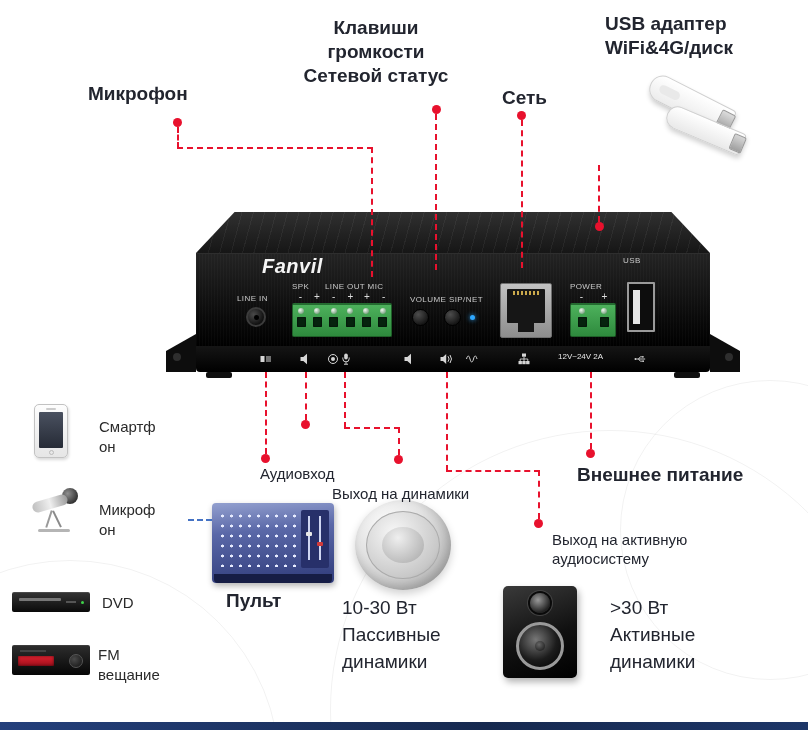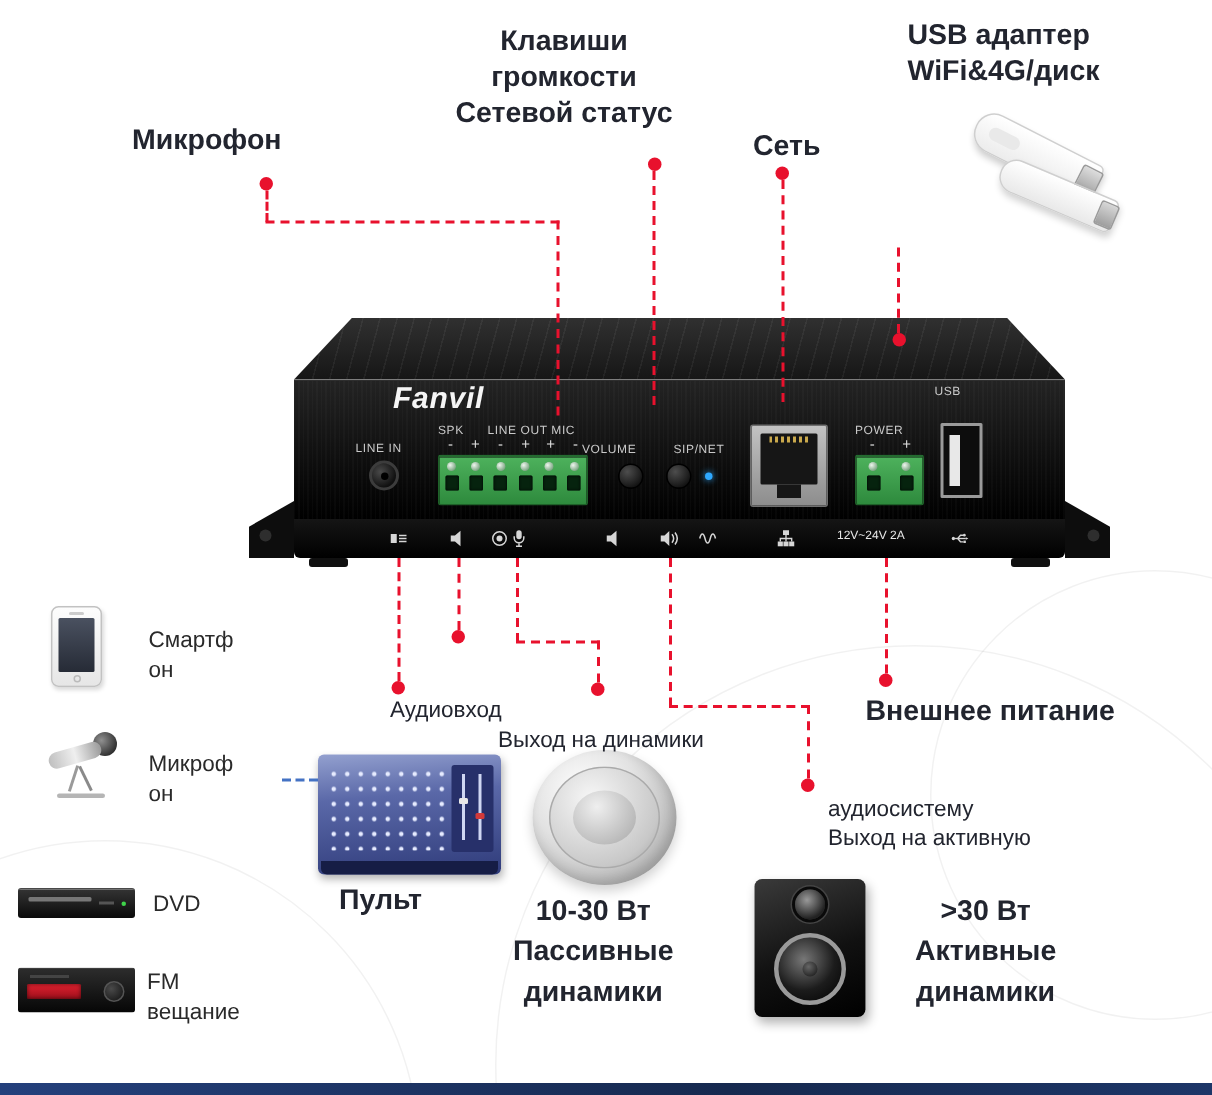--- a/index.html
+++ b/index.html
@@ -2,21 +2,21 @@
 <html><head>
 <meta charset="utf-8">
 <style>
   * { margin:0; padding:0; box-sizing:border-box; }
   html,body { background:#fff; }
   body { font-family:"Liberation Sans", sans-serif; }
   .stage { position:relative; width:808px; height:730px; background:#fff; overflow:hidden; }
   .abs { position:absolute; }
   .callout { position:absolute; color:#22252f; font-weight:700; font-size:19px; line-height:24px; white-space:nowrap; z-index:7; }
   .note { position:absolute; color:#22252f; font-size:15px; line-height:19px; white-space:nowrap; z-index:7; }
-  .bigblk { position:absolute; color:#22252f; font-weight:700; font-size:19px; line-height:27px; white-space:nowrap; z-index:7;text-align:center; }
+  .bigblk { position:absolute; color:#22252f; font-weight:400; font-size:19px; line-height:27px; white-space:nowrap; z-index:7; }
   .dot { position:absolute; width:9px; height:9px; border-radius:50%; background:#e8112d; z-index:8; }
   .dv { position:absolute; width:0; border-left:2px dashed #e8112d; z-index:6; }
   .dh { position:absolute; height:0; border-top:2px dashed #e8112d; z-index:6; }
   .bh { position:absolute; height:0; border-top:2px dashed #4472c4; z-index:6; }
   .arc { position:absolute; border:1px solid rgba(0,0,0,0.055); border-radius:50%; z-index:0; }
   .ptxt { position:absolute; color:#c9c9c9; font-size:8px; letter-spacing:.4px; white-space:nowrap; z-index:5; }
   .pol { position:absolute; display:flex; color:#ddd; font-size:10px; z-index:5; }
   .pol span { flex:1; text-align:center; line-height:10px; }
   .term { position:absolute; display:flex; background:linear-gradient(180deg,#4db15c,#2e8a3d); border-radius:2px; border:1px solid #1f6129; border-top:2px solid #246b30; z-index:5; }
   .cell { flex:1; display:flex; flex-direction:column; align-items:center; }
@@ -145,21 +145,21 @@
     <div class="cell">
         <div class="screw"></div>
         <div class="hole"></div>
       </div>
     <div class="cell">
         <div class="screw"></div>
         <div class="hole"></div>
       </div>
   </div>
 
-  <div class="ptxt" style="left:388px;top:295px;">VOLUME</div>
+  <div class="ptxt" style="left:410px;top:295px;">VOLUME</div>
   <div class="ptxt" style="left:449px;top:295px;">SIP/NET</div>
   <div class="abs" style="left:412px;top:309px;width:17px;height:17px;border-radius:50%;z-index:5;background:radial-gradient(circle at 35% 30%,#4d4d4d,#141414 75%);border:1px solid #000;"></div>
   <div class="abs" style="left:444px;top:309px;width:17px;height:17px;border-radius:50%;z-index:5;background:radial-gradient(circle at 35% 30%,#4d4d4d,#141414 75%);border:1px solid #000;"></div>
   <div class="abs" style="left:470px;top:315px;width:5px;height:5px;border-radius:50%;background:#2ea8ff;box-shadow:0 0 5px #2ea8ff;z-index:5;"></div>
 
   <div class="abs" style="left:500px;top:283px;width:52px;height:55px;z-index:5;border-radius:2px;border:1px solid #6f6f6f;background:linear-gradient(180deg,#c2c2c2,#8d8d8d);">
     <div style="position:absolute;left:6px;top:5px;width:38px;height:34px;background:#161616;border-radius:1px;"></div>
     <div style="position:absolute;left:17px;top:39px;width:16px;height:9px;background:#161616;"></div>
     <div style="position:absolute;left:12px;top:7px;width:26px;height:4px;background:repeating-linear-gradient(90deg,#caa94c 0 2px,#161616 2px 4px);"></div>
   </div>
@@ -242,22 +242,22 @@
   <div class="note" style="left:332px;top:484px;">Выход на динамики</div>
   <div class="callout" style="left:226px;top:589px;">Пульт</div>
 
   <div class="bigblk" style="left:342px;top:594px;">
     <div>10-30 Вт</div>
     <div>Пассивные</div>
     <div>динамики</div>
   </div>
 
   <div class="note" style="left:552px;top:530px;">
+    <div>Выход на активную</div>
     <div>аудиосистему</div>
-    <div>Выход на активную</div>
   </div>
 
   <div class="bigblk" style="left:610px;top:594px;">
     <div>&gt;30 Вт</div>
     <div>Активные</div>
     <div>динамики</div>
   </div>
 
   <div class="callout" style="left:577px;top:463px;">Внешнее питание</div>
 

